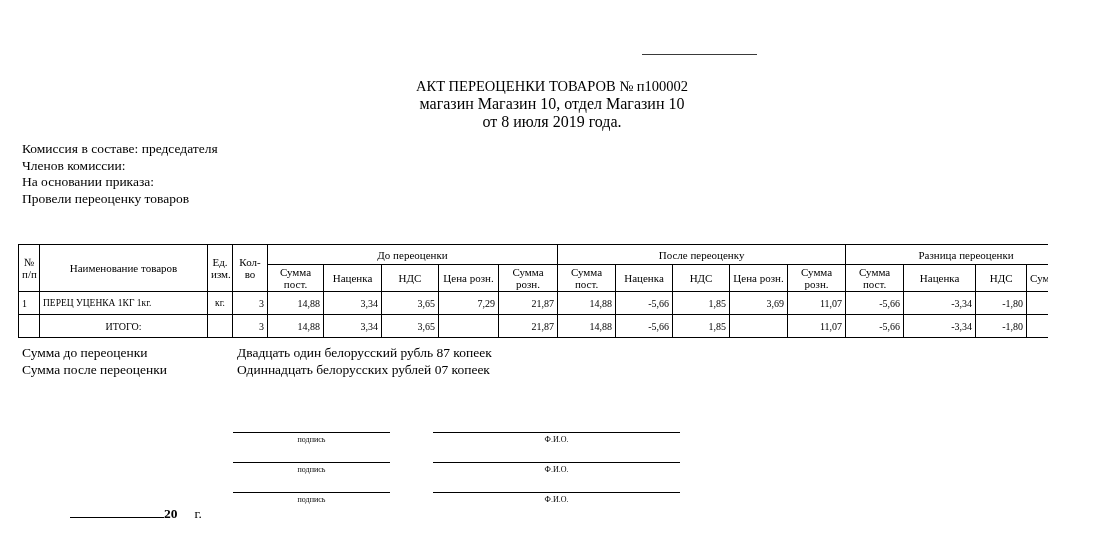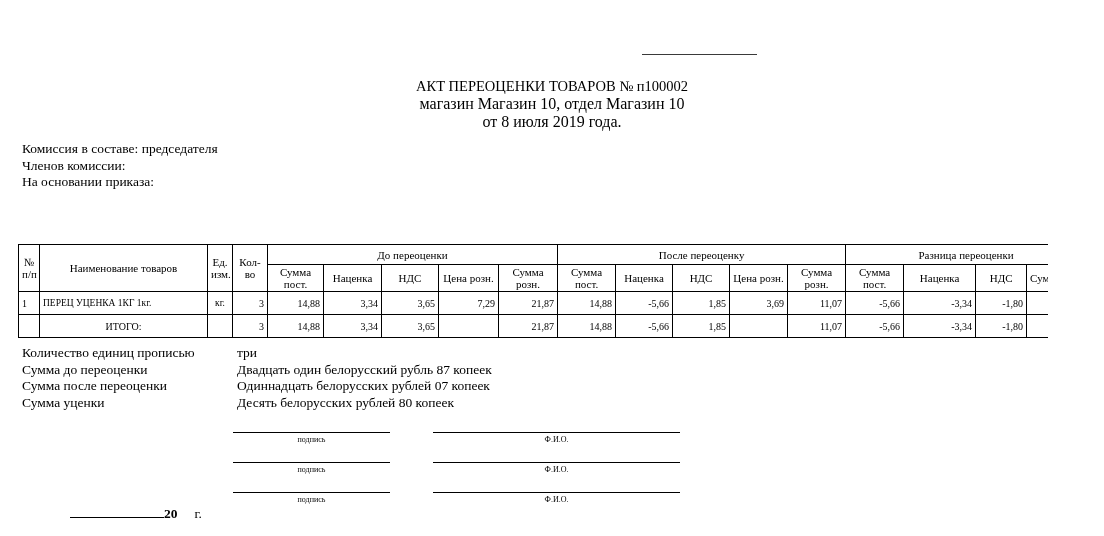--- a/index.html
+++ b/index.html
@@ -127,20 +127,21 @@
   <div class="title-block">
     <div class="title">АКТ ПЕРЕОЦЕНКИ ТОВАРОВ № п100002</div>
     <div class="subtitle">магазин Магазин 10, отдел Магазин 10</div>
     <div class="subtitle">от 8 июля 2019 года.</div>
   </div>
 
   <div class="intro-block">
     <div>Комиссия в составе: председателя</div>
     <div>Членов комиссии:</div>
     <div>На основании приказа:</div>
+    <div>Провели переоценку товаров</div>
   </div>
 
   <table class="doc-table">
     <colgroup>
       <col style="width:21px">
         <col style="width:168px">
         <col style="width:25px">
         <col style="width:35px">
       <col style="width:56px">
         <col style="width:58px">
@@ -231,35 +232,27 @@
         <td class="val">-5,66</td>
         <td class="val">-3,34</td>
         <td class="val">-1,80</td>
         <td class="val">-10,80</td>
       </tr>
     </tbody>
   </table>
 
   <div class="summary-block">
     <div class="summary-row">
-      <span class="s-label">Количество единиц прописью</span>
-      <span class="s-value">три</span>
-    </div>
-    <div class="summary-row">
       <span class="s-label">Сумма до переоценки</span>
       <span class="s-value">Двадцать один белорусский рубль 87 копеек</span>
     </div>
     <div class="summary-row">
       <span class="s-label">Сумма после переоценки</span>
       <span class="s-value">Одиннадцать белорусских рублей 07 копеек</span>
     </div>
-    <div class="summary-row">
-      <span class="s-label">Сумма уценки</span>
-      <span class="s-value">Десять белорусских рублей 80 копеек</span>
-    </div>
   </div>
 
   <div class="sig-row r1">
     <div class="sig-line left">подпись</div>
     <div class="sig-line right">Ф.И.О.</div>
   </div>
   <div class="sig-row r2">
     <div class="sig-line left">подпись</div>
     <div class="sig-line right">Ф.И.О.</div>
   </div>

